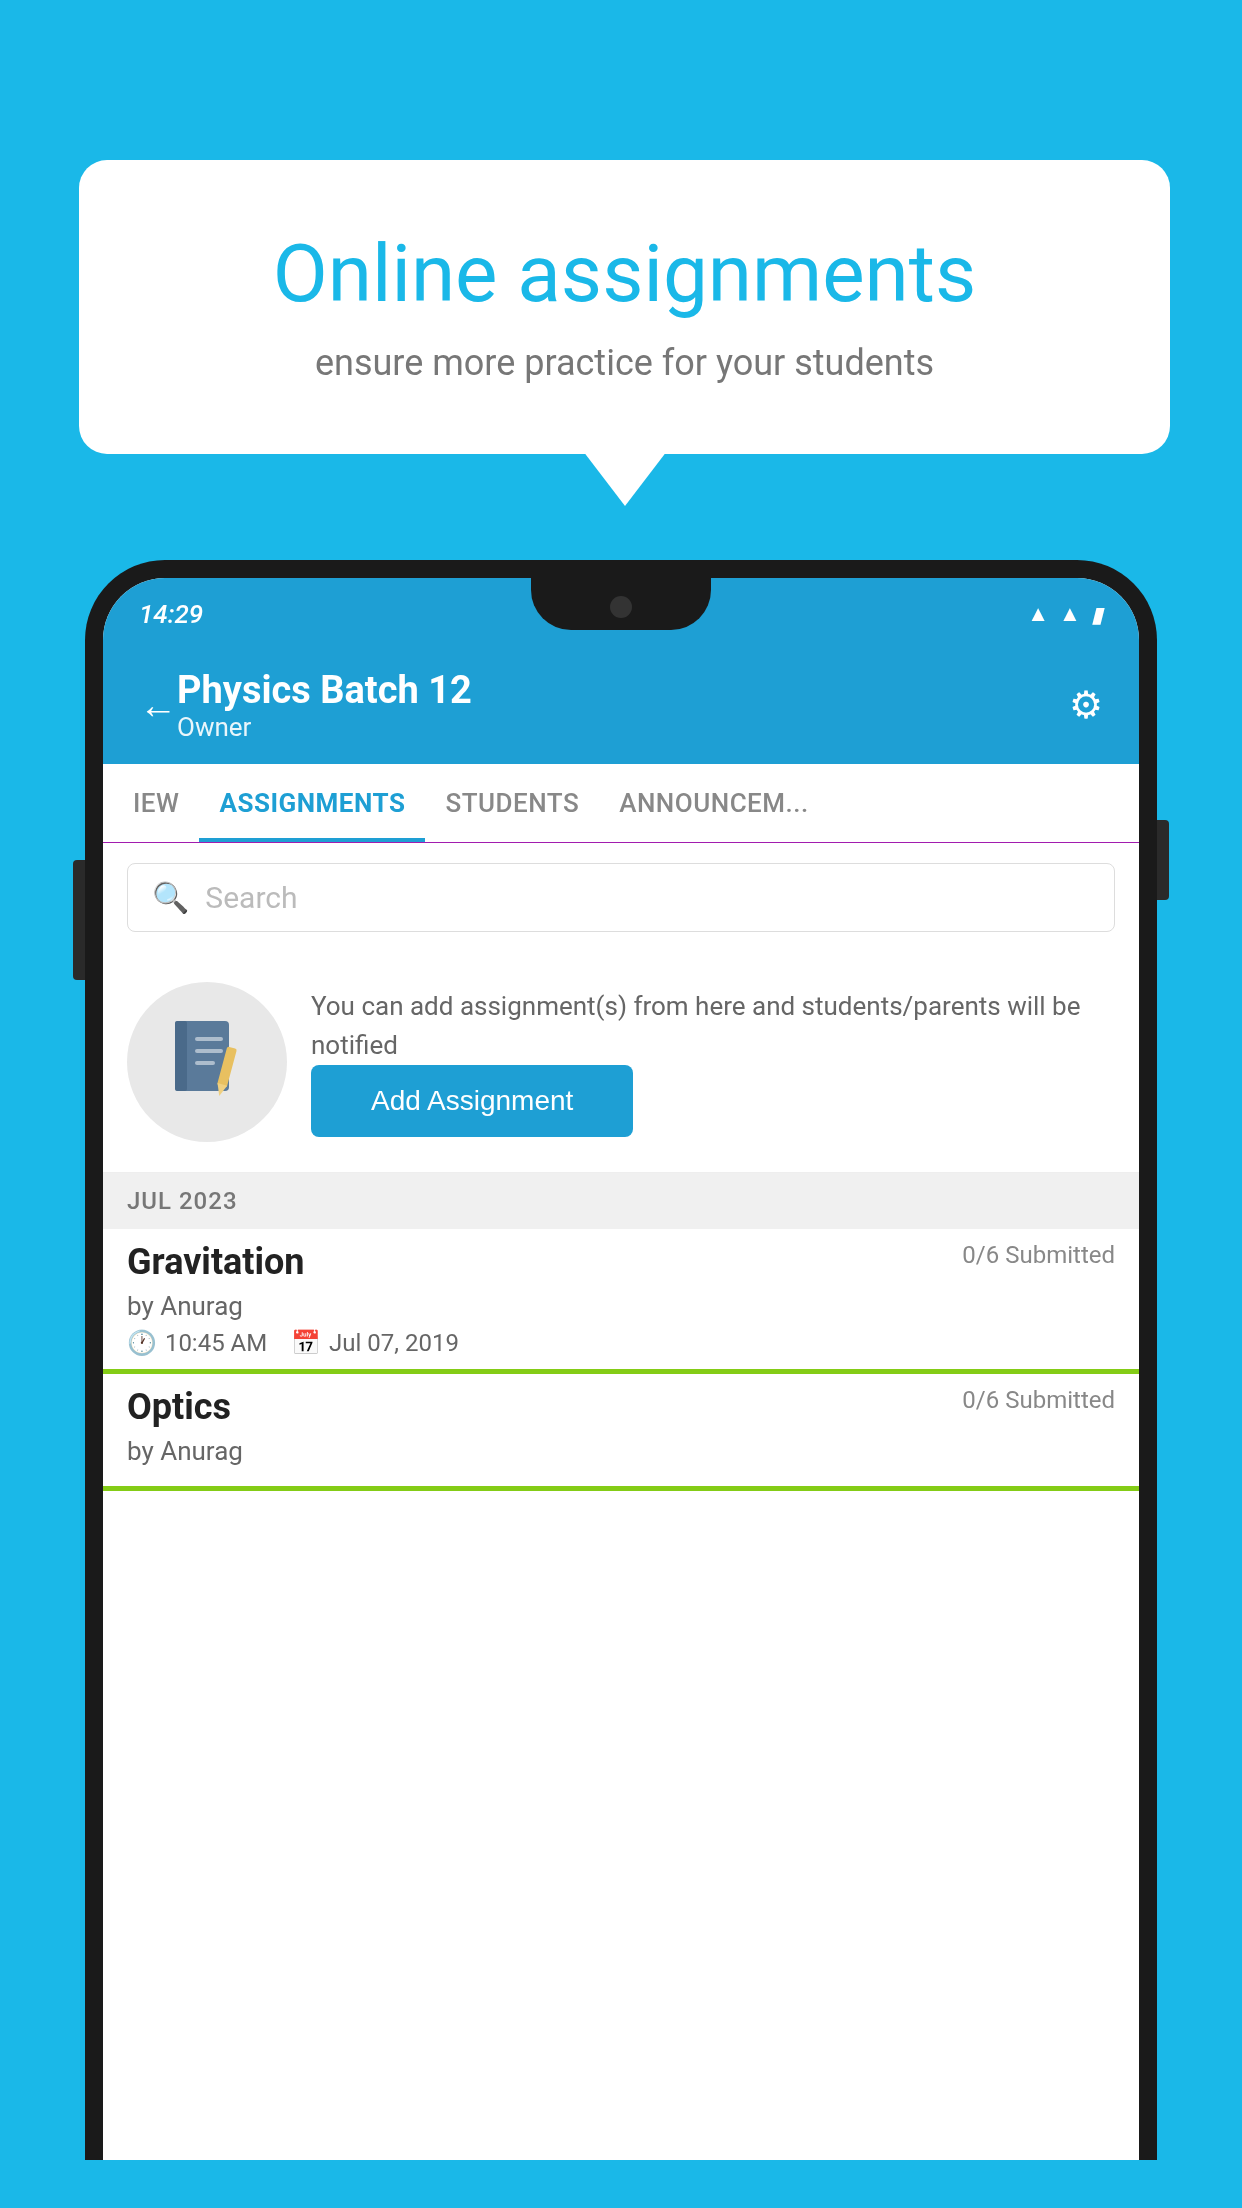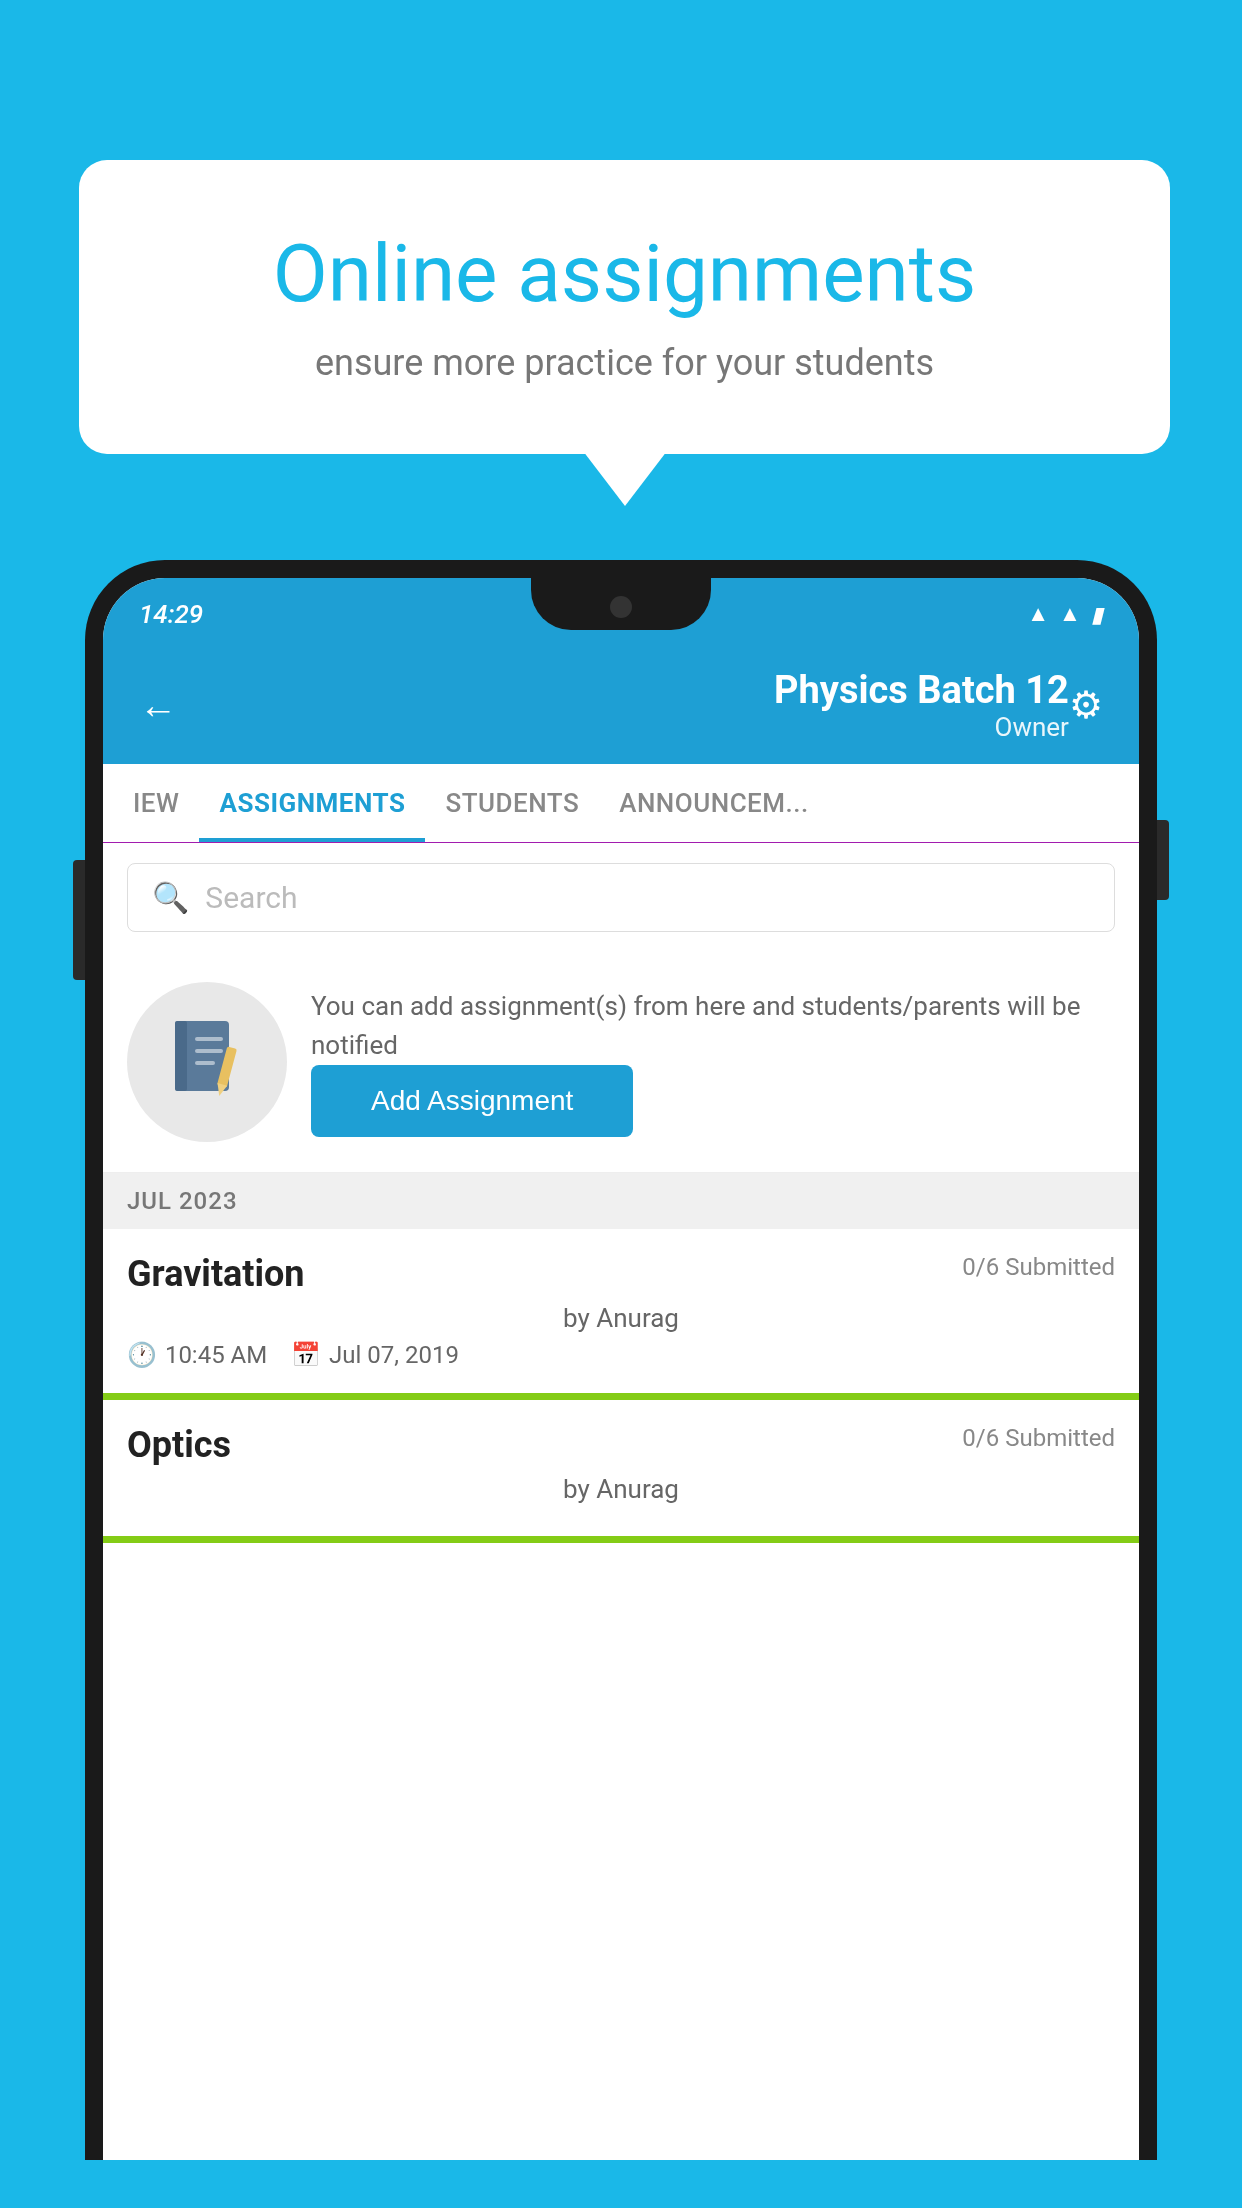--- a/index.html
+++ b/index.html
@@ -162,21 +162,21 @@
       justify-content: space-between;
     }
 
     .header-back {
       color: white;
       font-size: 38px;
       cursor: pointer;
     }
 
     .header-title-block {
-      text-align: right;
+      text-align: left;
       flex: 1;
     }
 
     .header-title {
       font-size: 38px;
       font-weight: 700;
       color: white;
     }
 
     .header-subtitle {
@@ -299,23 +299,22 @@
       padding: 14px 24px;
       font-size: 24px;
       color: #777;
       font-weight: 500;
       letter-spacing: 1px;
     }
 
     
     .assignment-item {
       background: white;
-      padding: 24px 24px;
-      border-bottom: 7px solid #84cc16;
-      text-align: center;
+      padding: 12px 24px;
+      border-bottom: 5px solid #84cc16;
     }
 
     .assignment-item-top {
       display: flex;
       justify-content: space-between;
       align-items: flex-start;
       margin-bottom: 8px;
     }
 
     .assignment-name {

